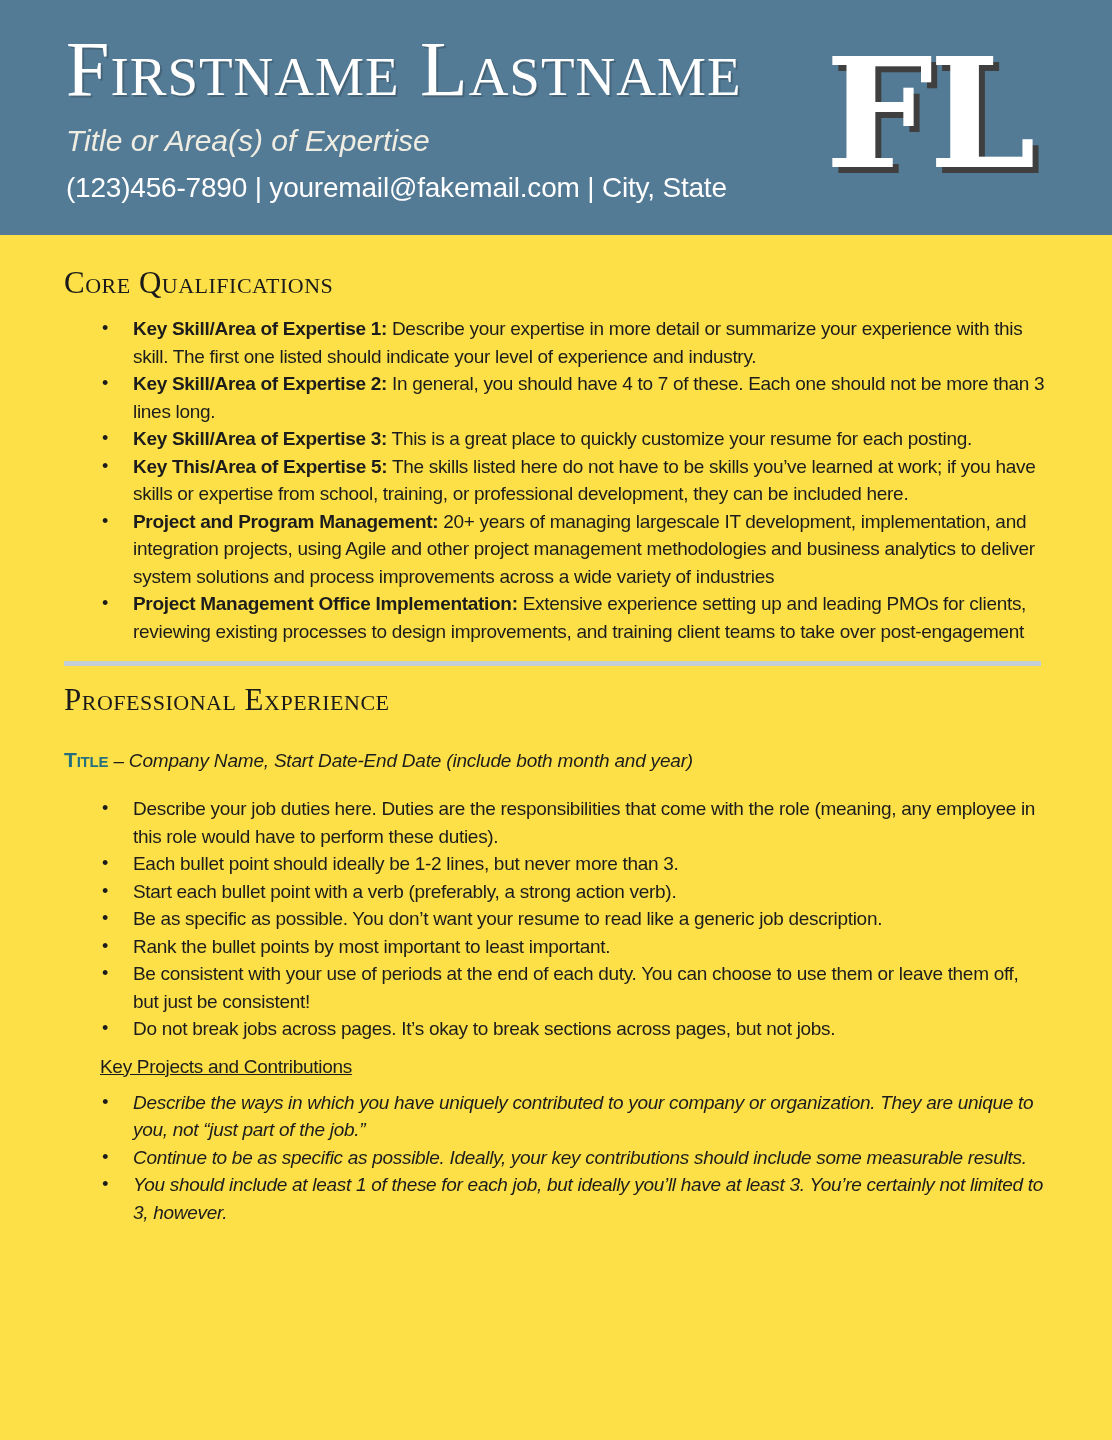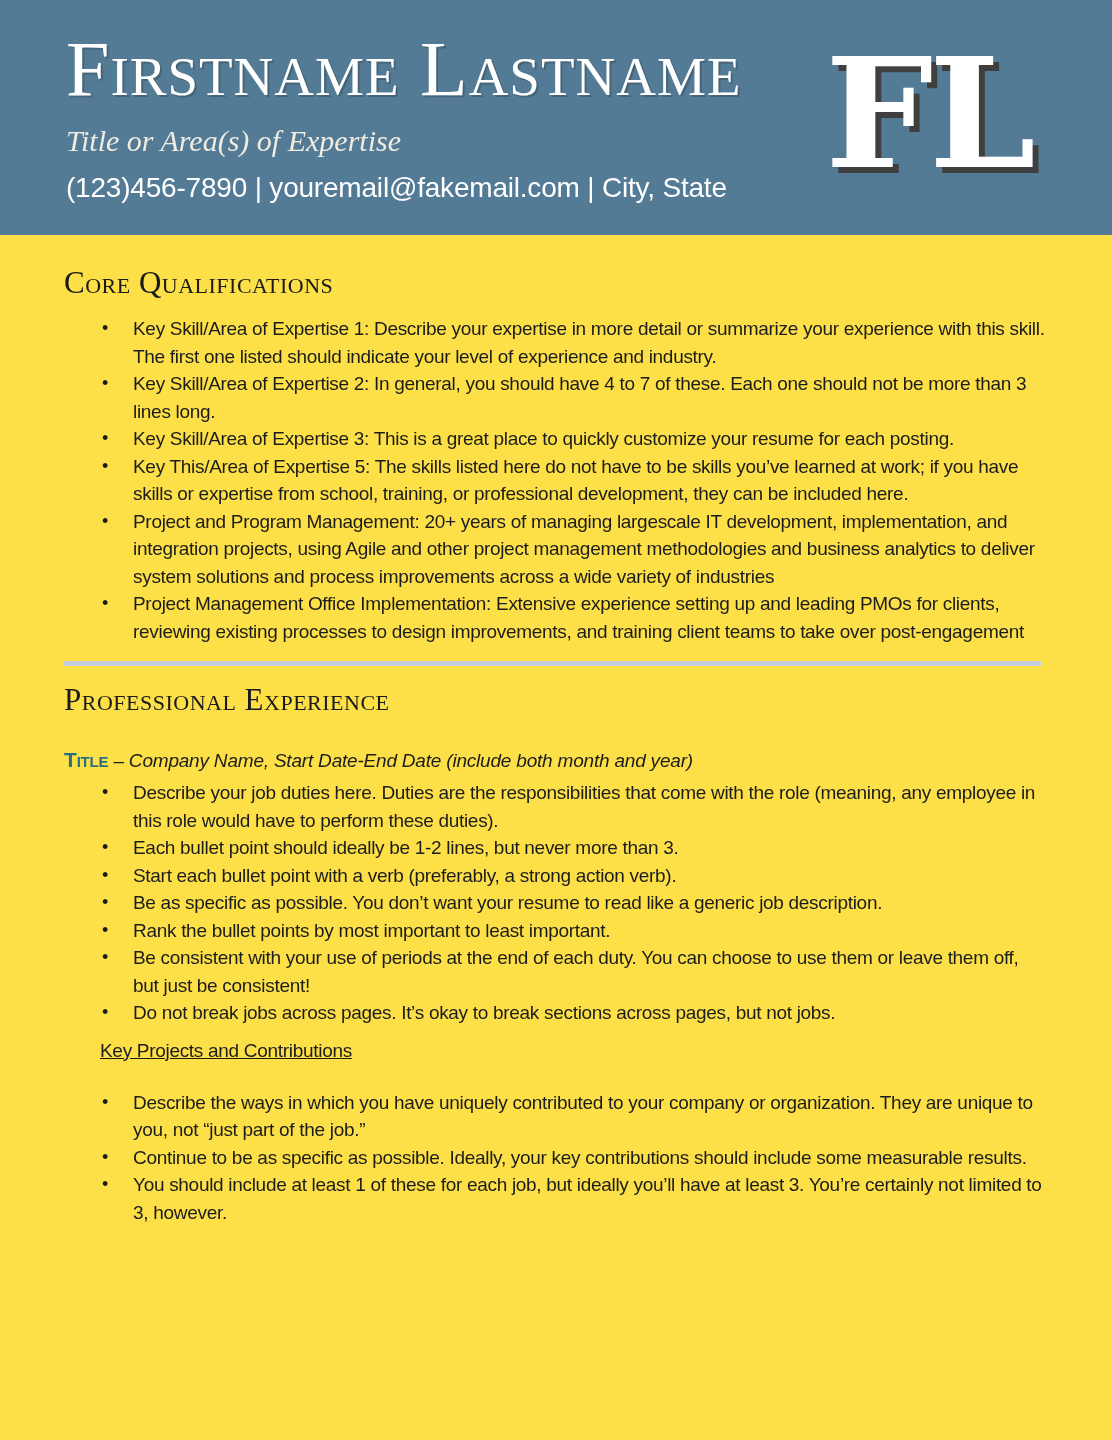--- a/index.html
+++ b/index.html
@@ -27,21 +27,21 @@
     font-variant: small-caps;
     font-weight: normal;
     font-size: 78px;
     line-height: 1.0;
     color: #ffffff;
     letter-spacing: 1px;
     text-shadow: 2px 2px 0 rgba(30,30,30,0.25);
   }
   .person-title {
     margin-top: 16px;
-    font-family: Liberation Serif, serif;
+    font-family: Liberation Sans, sans-serif;
     font-style: italic;
     font-size: 30px;
     color: #efece1;
   }
   .contact-line {
     margin-top: 14px;
     font-size: 28px;
     letter-spacing: -0.2px;
     color: #ffffff;
   }
@@ -80,21 +80,21 @@
     line-height: 27.5px;
     letter-spacing: -0.3px;
   }
   .bullets li::before {
     content: "\2022";
     position: absolute;
     left: 2px;
     top: 0;
     font-size: 18px;
   }
-  .bullets li b { font-weight: normal; }
+  .bullets li b { font-weight: bold; }
   .divider {
     margin-top: 16px;
     height: 5px;
     width: 977px;
     background: var(--divider, #c3ced9);
   }
   .job-line {
     margin-top: 28px;
     font-size: 19px;
     line-height: 28px;
@@ -103,29 +103,29 @@
   .job-title-label {
     font-variant: small-caps;
     font-weight: bold;
     font-size: 21px;
     color: var(--title-accent, #26707e);
   }
   .job-title-rest {
     font-style: italic;
     color: #1c1c1c;
   }
-  .duties { margin-top: 4px; }
+  .duties { margin-top: 20px; }
   .subheading {
     margin: 10px 0 0 36px;
     font-size: 19px;
     line-height: 28px;
     letter-spacing: -0.3px;
     text-decoration: underline;
   }
-  .key-list { margin-top: 24px; }
+  .key-list { margin-top: 8px; font-style: italic; }
 </style>
 </head>
 <body>
 
 <div class="page">
 
   <div class="header">
     <div class="name">Firstname Lastname</div>
     <div class="person-title">Title or Area(s) of Expertise</div>
     <div class="contact-line">(123)456-7890 | youremail@fakemail.com | City, State</div>

